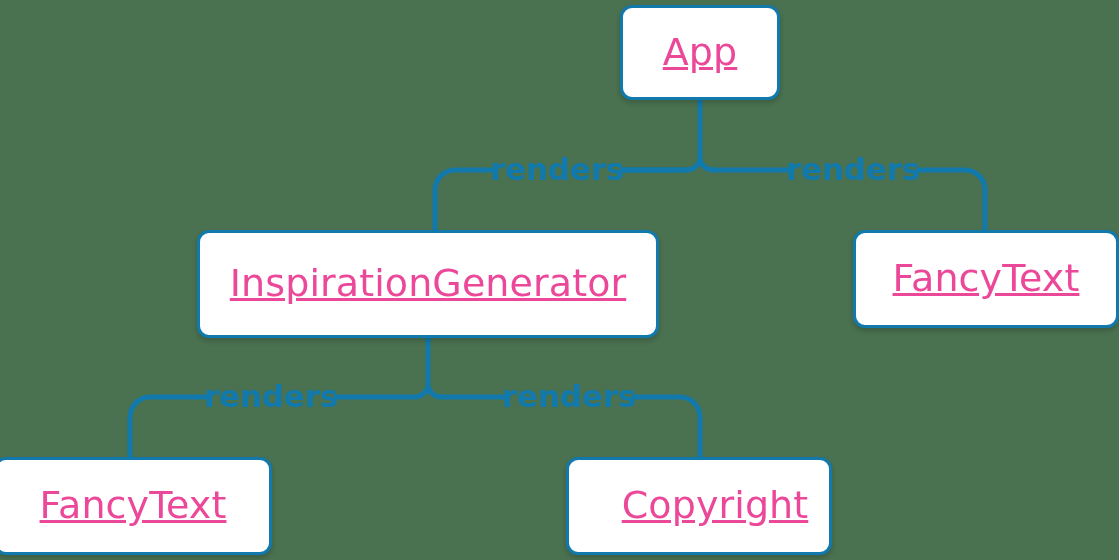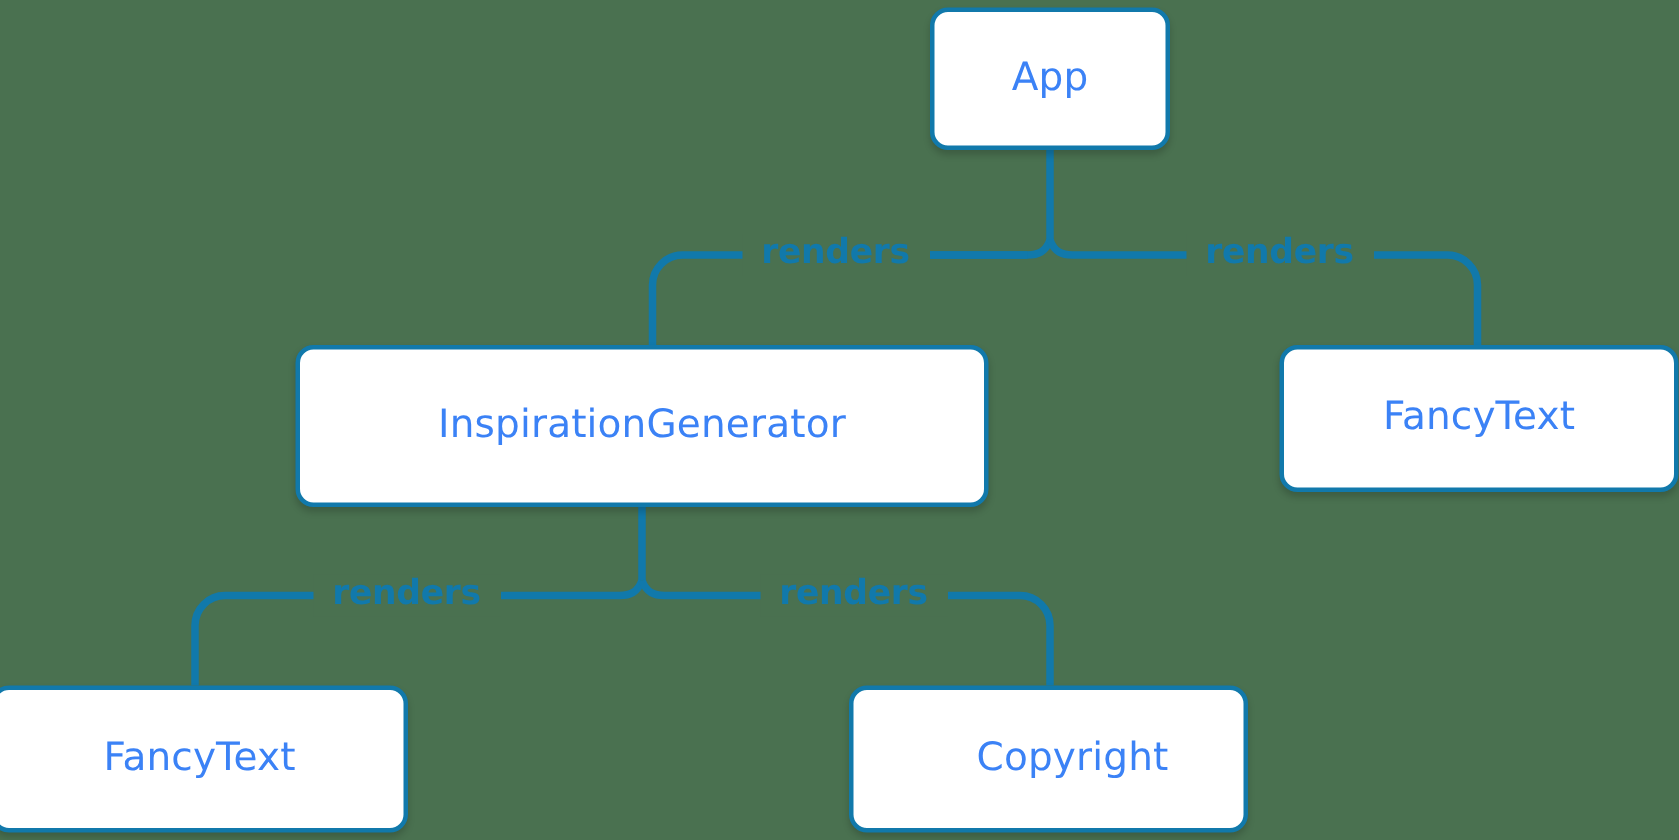--- a/index.html
+++ b/index.html
@@ -27,35 +27,36 @@
   }
   .node {
     position: absolute;
     background: #ffffff;
     border: 3px solid #1179ab;
     border-radius: 12px;
     box-sizing: border-box;
     display: flex;
     align-items: center;
     justify-content: center;
-    color: #3b82f6;
-    font-size: 26px;
+    color: #ec4899;
+    font-size: 38px;
     font-weight: 400;
     letter-spacing: 0.1px;
     box-shadow: 0 3px 5px rgba(0,0,0,0.18);
     white-space: nowrap;
+    text-decoration: underline;
   }
   .node-label {
     line-height: 1;
     transform: translateY(-1px);
   }
   .edge-label {
     position: absolute;
     color: #1179ab;
-    font-size: 23px;
+    font-size: 31px;
     font-weight: 600;
     letter-spacing: -0.2px;
     transform: translate(-50%, -50%);
     white-space: nowrap;
     line-height: 1;
   }
 </style>
 </head>
 <body>
 

